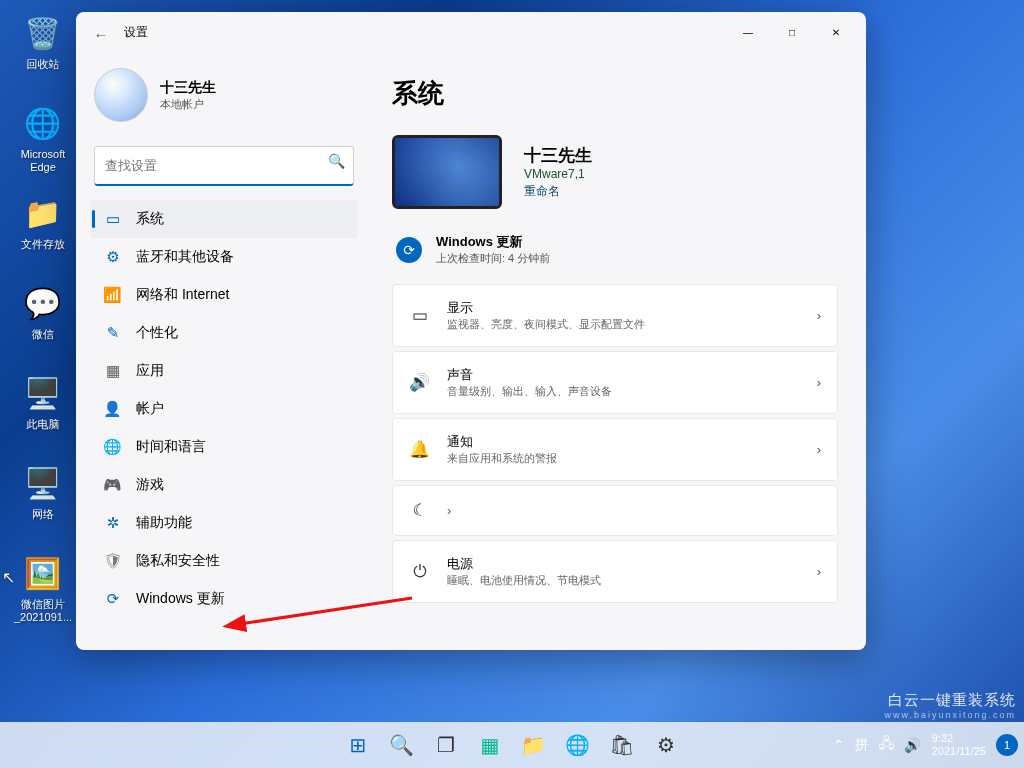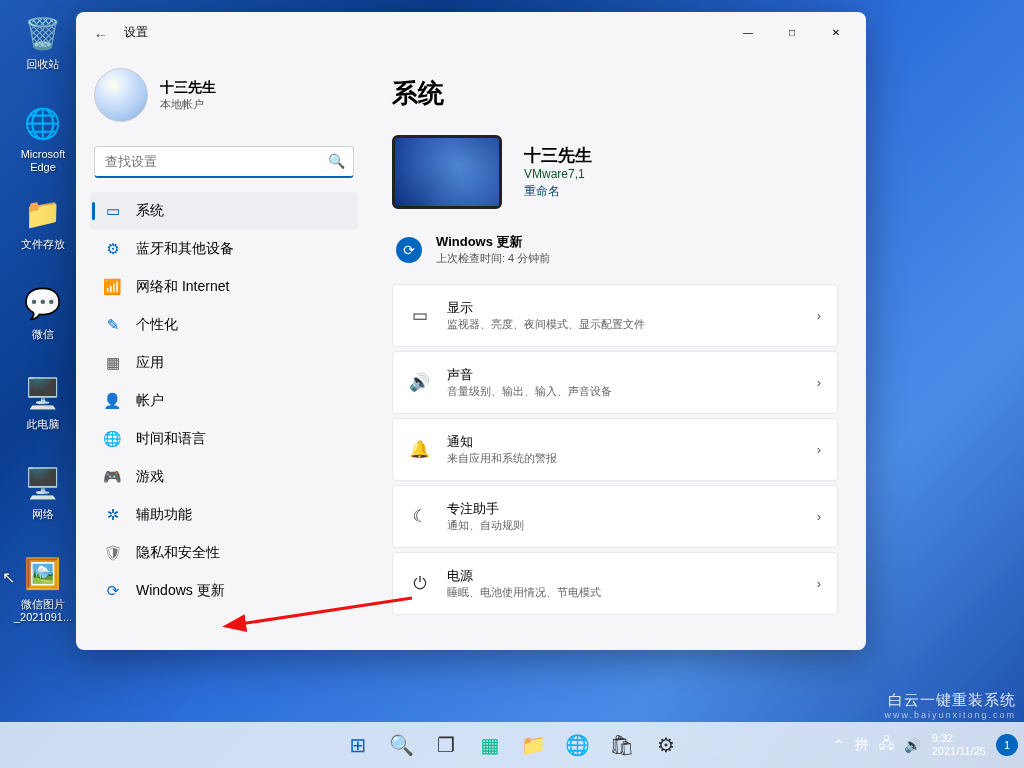--- a/index.html
+++ b/index.html
@@ -14,21 +14,21 @@
 .titlebar .title { font-size: 12px; color: #000; margin-left: 6px; }
 .titlebar .spacer { flex: 1; }
 .titlebar .winbtn { width: 44px; height: 30px; display: flex; align-items: center; justify-content: center; color: #000; cursor: pointer; font-size: 10px; }
 .content { flex: 1; display: flex; overflow: hidden; }
 .sidebar { width: 292px; padding: 6px 10px 10px 14px; overflow-y: auto; }
 .userblock { display: flex; align-items: center; gap: 12px; padding: 10px 4px 16px; }
 .avatar { width: 54px; height: 54px; border-radius: 50%; background: radial-gradient(circle at 35% 30%, #ffe 0%, #d8e8ff 30%, #a8c8f0 70%, #6a9ad8 100%); border: 1px solid #ccc; }
 .userblock .uname { font-size: 14px; font-weight: 600; }
 .userblock .utype { font-size: 11px; color: #555; }
 .searchwrap { position: relative; margin: 8px 4px 14px; }
-.searchbox { width: 100%; height: 32px; padding: 0 34px 0 10px; font-size: 13px; background: #fff; border: 1px solid #d0d0d0; border-bottom: 2px solid #0067c0; border-radius: 4px; outline: none; }
+.searchbox { width: 100%; height: 40px; padding: 0 34px 0 10px; font-size: 13px; background: #fff; border: 1px solid #d0d0d0; border-bottom: 2px solid #0067c0; border-radius: 4px; outline: none; }
 .searchico { position: absolute; right: 8px; top: 7px; color: #555; font-size: 14px; }
 .nav { margin-top: 4px; }
 .nav-item { display: flex; align-items: center; gap: 14px; height: 38px; padding: 0 10px 0 14px; border-radius: 4px; cursor: pointer; font-size: 14px; color: #000; position: relative; }
 .nav-item.sel { background: #eceef2; }
 .nav-item.sel::before { content: ""; position: absolute; left: 2px; top: 10px; bottom: 10px; width: 3px; background: #0067c0; border-radius: 2px; }
 .nav-item .nico { width: 18px; height: 18px; display: flex; align-items: center; justify-content: center; font-size: 15px; }
 .main { flex: 1; padding: 24px 28px 0 24px; overflow-y: auto; position: relative; }
 .main h1 { font-size: 26px; font-weight: 600; margin-bottom: 24px; }
 .pcrow { display: flex; align-items: center; gap: 22px; margin-bottom: 18px; }
 .pcimg { width: 110px; height: 74px; border-radius: 6px; background: linear-gradient(135deg, #2b6dd9, #0a3d8f, #4a8de8); border: 3px solid #222; position: relative; overflow: hidden; }
@@ -201,24 +201,20 @@
             <div class="card">
               <div class="cico">🔔</div>
               <div class="ctext">
                 <div class="ctitle">通知</div>
                 <div class="csub">来自应用和系统的警报</div>
               </div>
               <div class="chev">›</div>
             </div>
             <div class="card">
               <div class="cico">☾</div>
-              <div class="ctext">
-                <div class="ctitle">专注助手</div>
-                <div class="csub">通知、自动规则</div>
-              </div>
               <div class="chev">›</div>
             </div>
             <div class="card">
               <div class="cico">⏻</div>
               <div class="ctext">
                 <div class="ctitle">电源</div>
                 <div class="csub">睡眠、电池使用情况、节电模式</div>
               </div>
               <div class="chev">›</div>
             </div>

